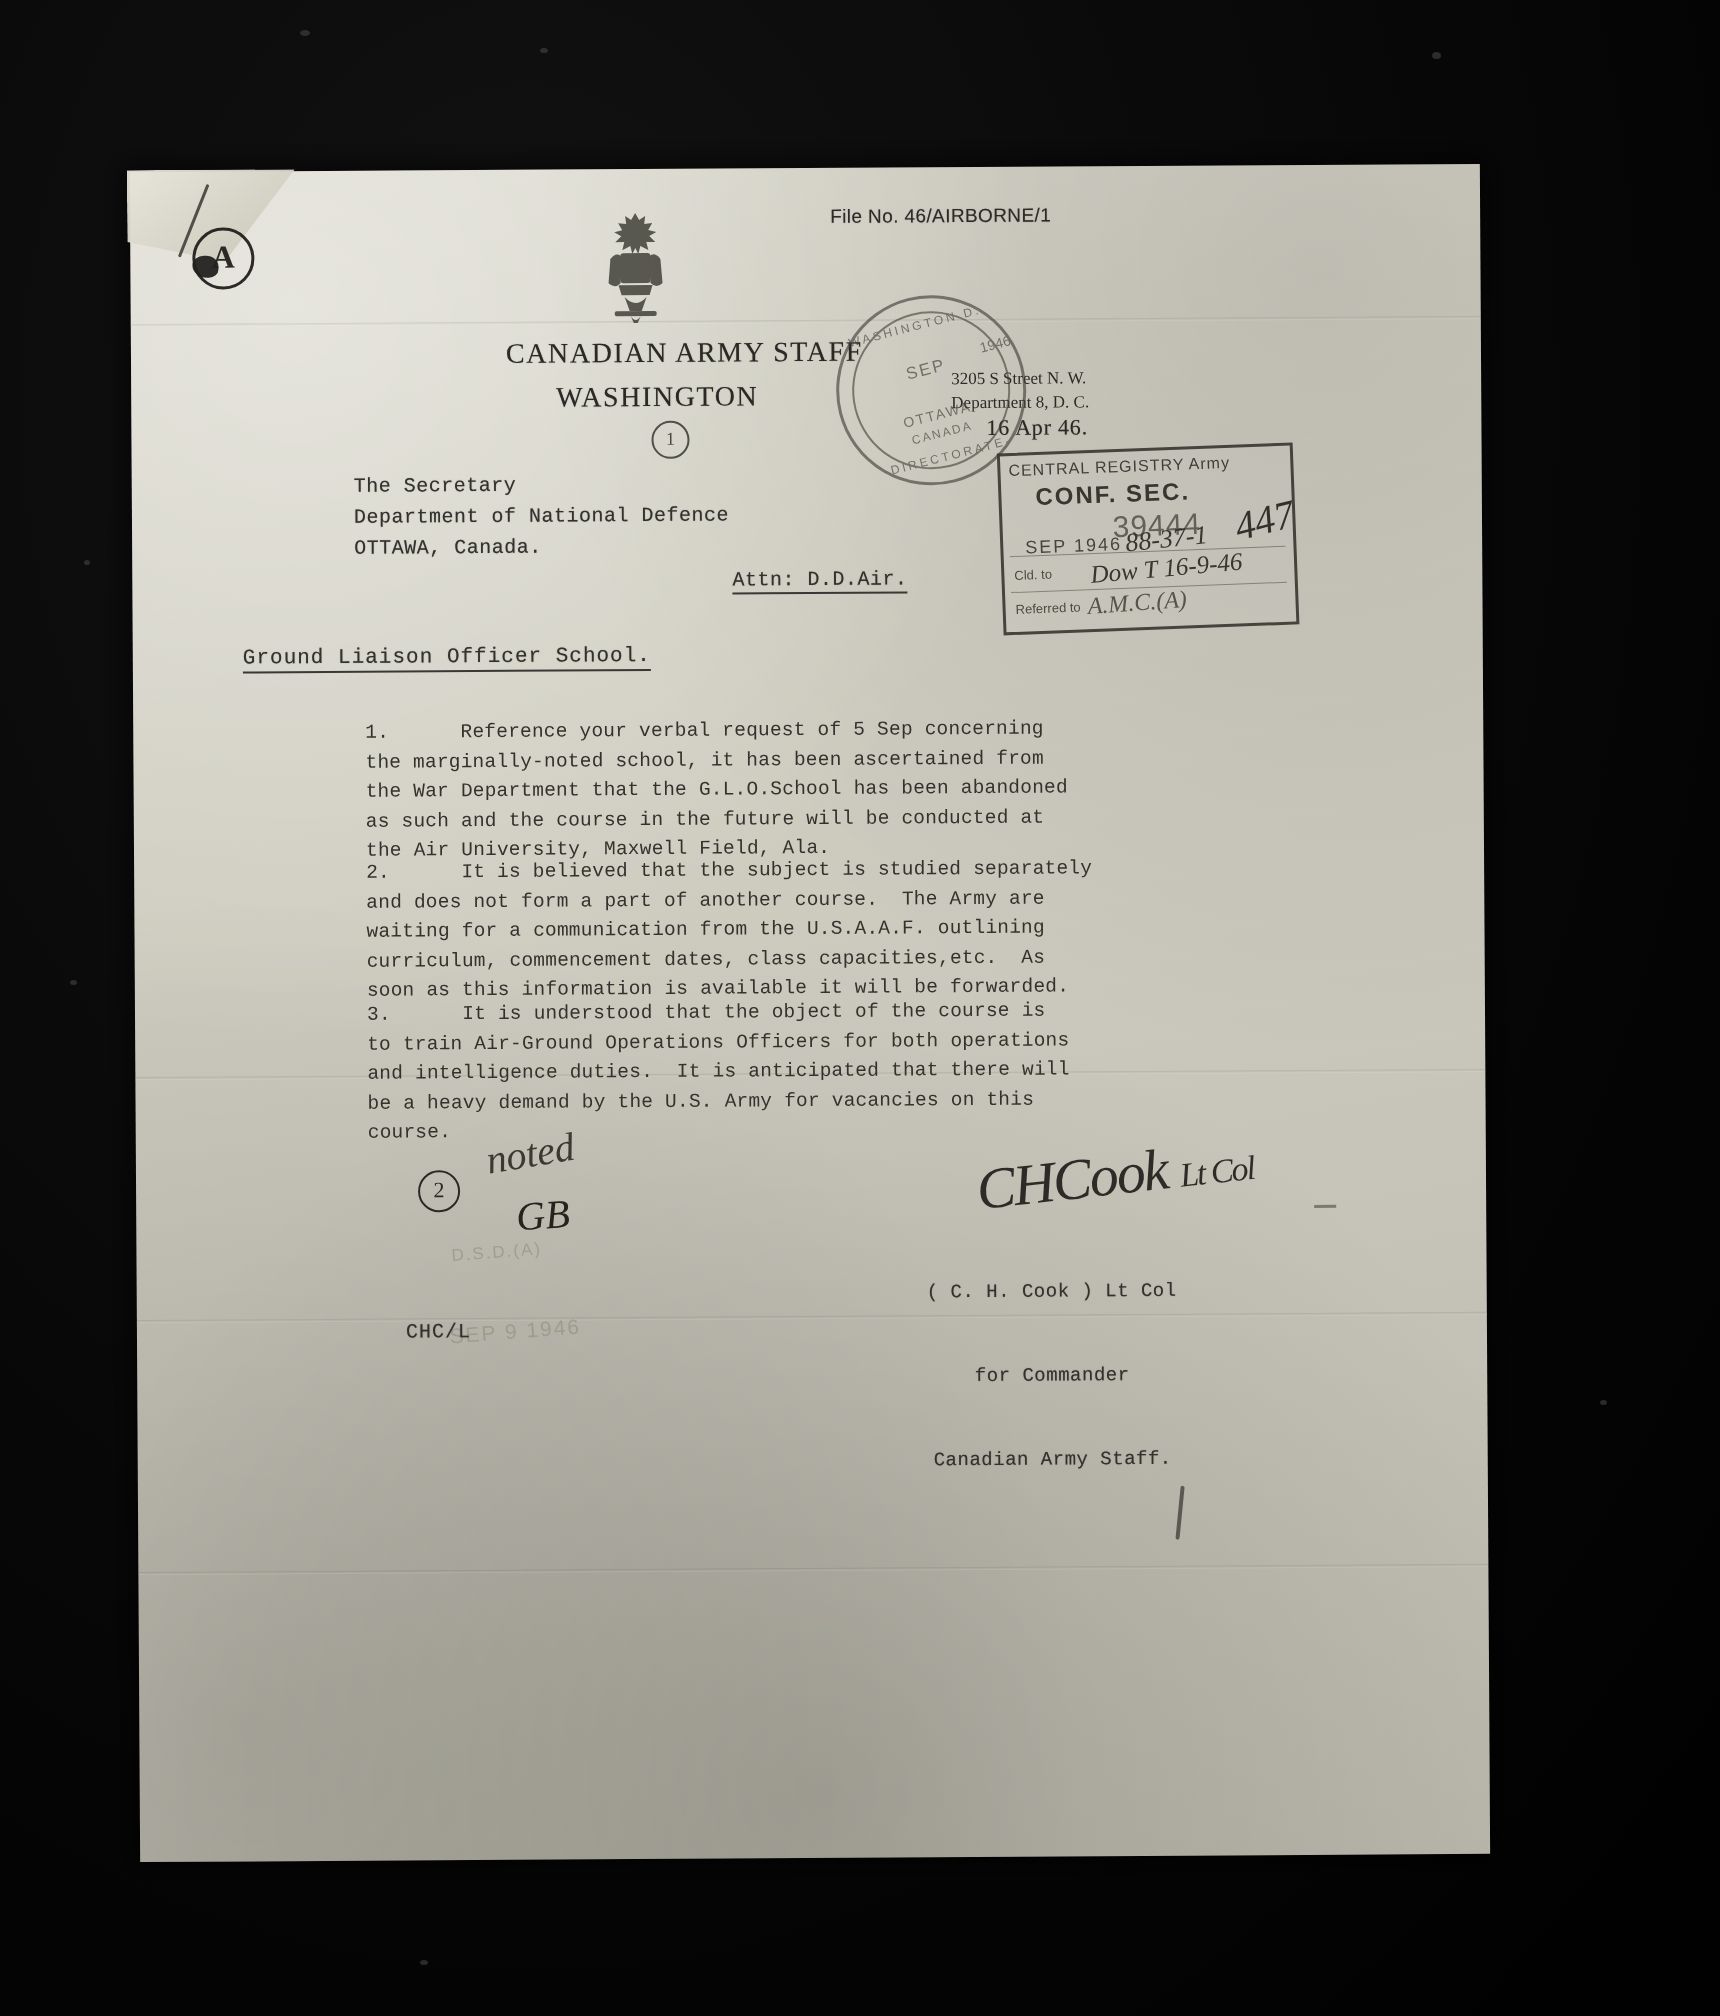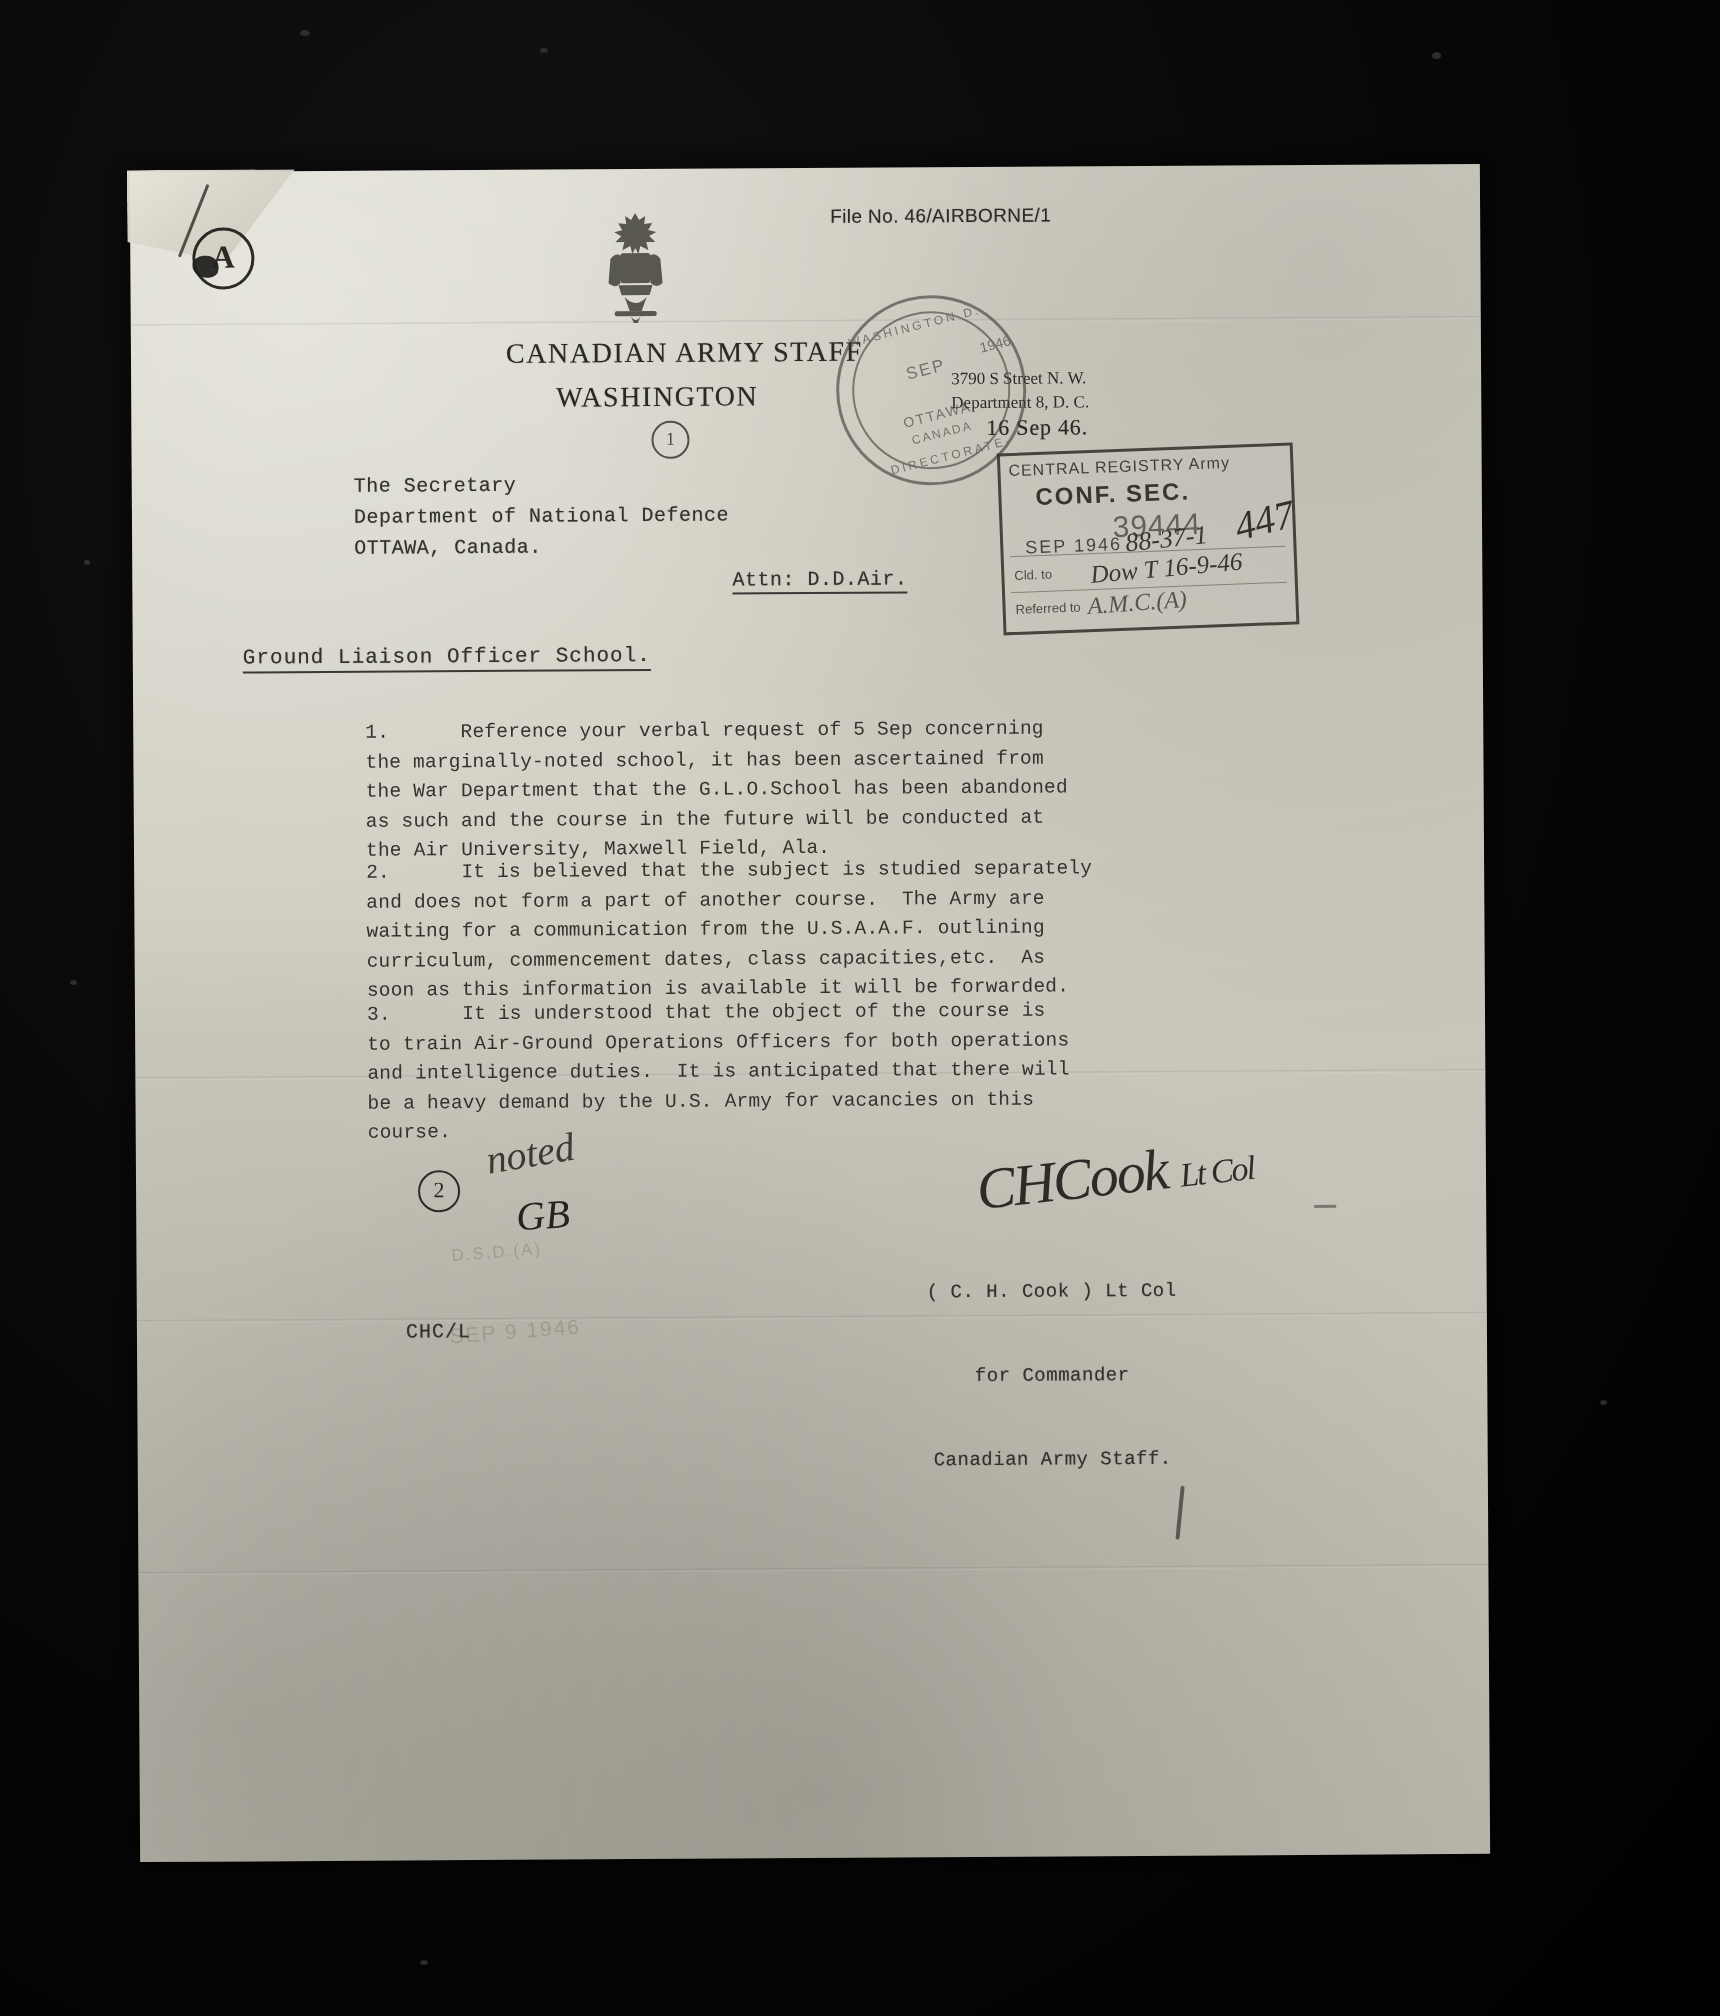--- a/index.html
+++ b/index.html
@@ -469,24 +469,24 @@
         <path d="M24 86 q11 12 22 0 l-5 14 h-12 Z"></path>
         <rect x="14" y="100" width="42" height="5" rx="2"></rect>
         <path d="M30 105 q5 8 10 0 l-3 7 h-4 Z"></path>
       </g>
     </svg>
 
     <div class="tw" id="lh1">CANADIAN ARMY STAFF</div>
     <div class="tw" id="lh2">WASHINGTON</div>
 
     <div id="addr" style="position:absolute;">
-      <div>3790 S Street N. W.</div>
+      <div>3205 S Street N. W.</div>
       <div>Department 8, D. C.</div>
     </div>
-    <div class="tw" id="date">16 Sep 46.</div>
+    <div class="tw" id="date">16 Apr 46.</div>
 
     <div id="circ1">1</div>
 
     <div class="tw" id="to">The Secretary
 Department of National Defence
 OTTAWA, Canada.</div>
     <div class="tw" id="attn">Attn: D.D.Air.</div>
 
     <div class="tw" id="subject">Ground Liaison Officer School.</div>
 

